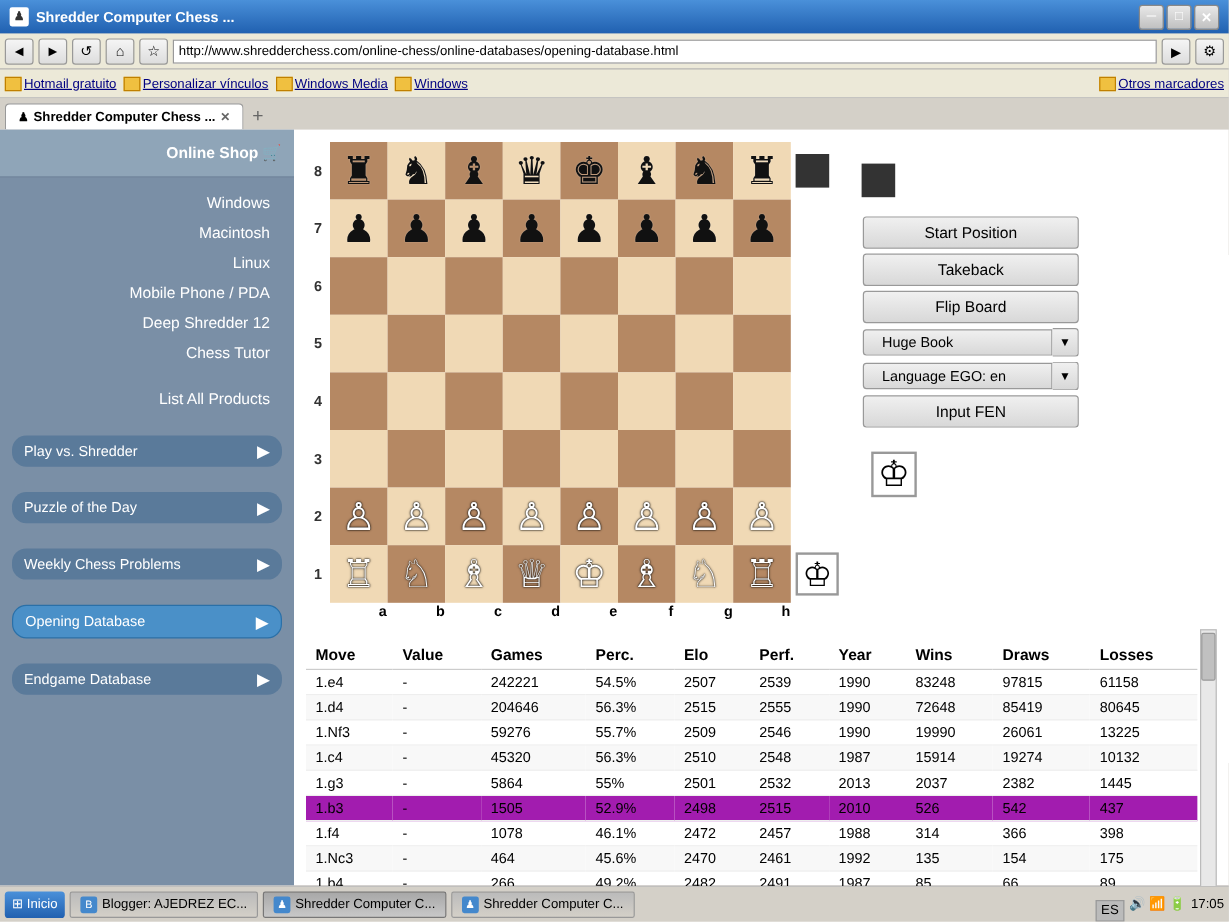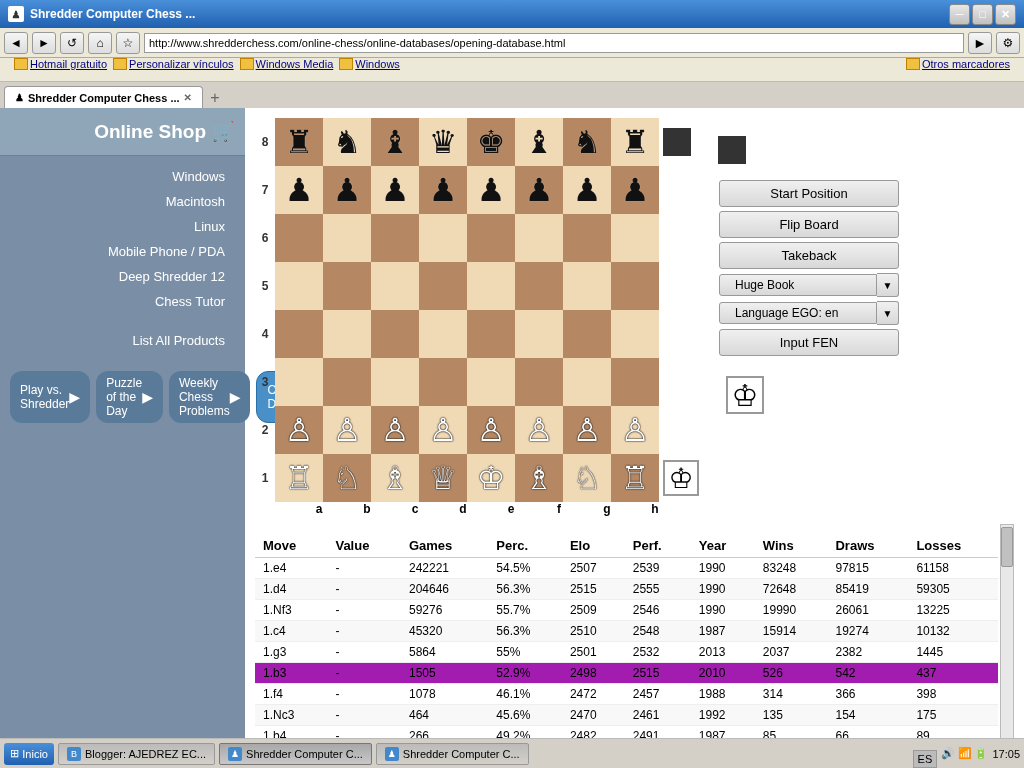--- a/index.html
+++ b/index.html
@@ -33,22 +33,22 @@
     }
     .nav-btn { width: 24px; height: 22px; background: linear-gradient(to bottom, #f5f5f5, #ddd); border: 1px solid #999; border-radius: 3px; display: flex; align-items: center; justify-content: center; font-size: 12px; cursor: pointer; }
     .address-input { flex: 1; height: 20px; border: 1px solid #999; padding: 1px 4px; font-size: 11px; background: white; }
     .go-btn { width: 24px; height: 22px; background: linear-gradient(to bottom, #f5f5f5, #ddd); border: 1px solid #999; border-radius: 3px; display: flex; align-items: center; justify-content: center; font-size: 14px; cursor: pointer; }
 
     
     .bookmarks-bar {
       background: #ece9d8;
       height: 24px;
       display: flex;
-      align-items: flex-start;
-      padding: 0 14px;
+      align-items: center;
+      padding: 0 4px;
       border-bottom: 1px solid #bbb;
       gap: 6px;
     }
     .bookmark-item { display: flex; align-items: center; gap: 2px; font-size: 11px; color: #000080; text-decoration: underline; cursor: pointer; }
     .bookmark-folder { width: 14px; height: 12px; background: #f0c040; border: 1px solid #c08000; display: inline-block; }
     .bookmarks-right { margin-left: auto; }
 
     
     .tab-bar {
       background: #d4d0c8;
@@ -88,36 +88,36 @@
     .sidebar {
       width: 245px;
       min-width: 245px;
       background: #7a8fa6;
       color: white;
       padding-bottom: 10px;
     }
     .online-shop {
       background: #8fa5b8;
       padding: 12px 10px;
-      font-size: 19px;
+      font-size: 13px;
       font-weight: bold;
       text-align: right;
       border-bottom: 1px solid #6a7f96;
     }
     .sidebar-nav { padding: 8px 0; }
     .sidebar-nav-item {
       display: block;
       padding: 5px 20px;
       color: white;
       text-decoration: none;
       font-size: 13px;
       text-align: right;
       cursor: pointer;
     }
-    .sidebar-buttons { padding: 10px 10px; display: flex; flex-direction: row; gap: 6px; }
+    .sidebar-buttons { padding: 10px 10px; display: flex; flex-direction: column; gap: 21px; }
     .sidebar-btn {
       display: flex;
       align-items: center;
       background: #5a7a9a;
       border-radius: 12px;
       padding: 5px 10px;
       color: white;
       font-size: 12px;
       cursor: pointer;
       border: none;
@@ -511,22 +511,22 @@
           <div class="board-col-label">h</div>
         </div>
       </div>
 
       <div style="display:flex; flex-direction:column; align-items:flex-start; padding-top:10px;">
         <div style="display:flex; align-items:center; margin-bottom:4px;">
           <div class="move-color-box" style="width:28px;height:28px;background:#333;margin-left:4px;"></div>
         </div>
         <div style="width:190px;">
           <button class="right-btn">Start Position</button>
+          <button class="right-btn">Takeback</button>
           <button class="right-btn">Flip Board</button>
-          <button class="right-btn">Takeback</button>
           <div class="right-select-row">
             <div class="right-select">Huge Book</div>
             <div class="right-select-arrow">▼</div>
           </div>
           <div class="right-select-row">
             <div class="right-select">Language EGO: en</div>
             <div class="right-select-arrow">▼</div>
           </div>
           <button class="right-btn">Input FEN</button>
         </div>
@@ -570,21 +570,21 @@
                 <tr style="background: rgb(248, 248, 248);">
                   <td>1.d4</td>
                   <td>-</td>
                   <td>204646</td>
                   <td>56.3%</td>
                   <td>2515</td>
                   <td>2555</td>
                   <td>1990</td>
                   <td>72648</td>
                   <td>85419</td>
-                  <td>59305</td>
+                  <td>80645</td>
                 </tr>
                 <tr>
                   <td>1.Nf3</td>
                   <td>-</td>
                   <td>59276</td>
                   <td>55.7%</td>
                   <td>2509</td>
                   <td>2546</td>
                   <td>1990</td>
                   <td>19990</td>

